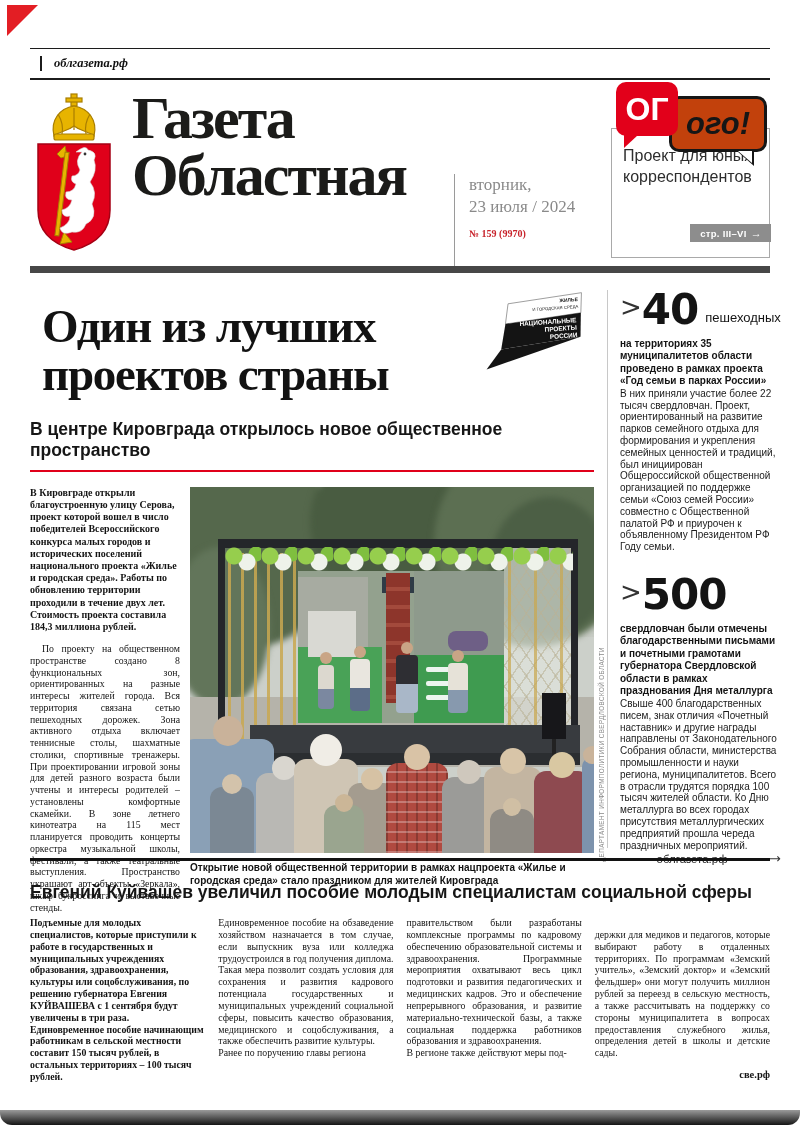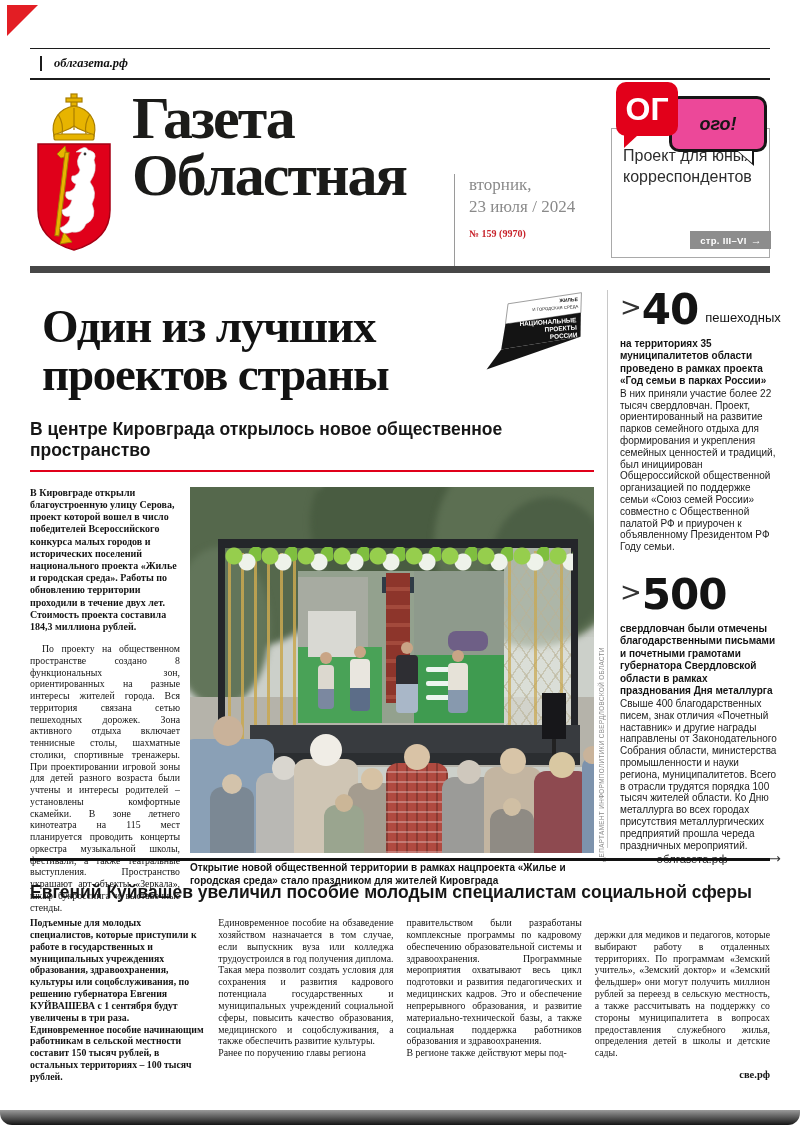--- a/index.html
+++ b/index.html
@@ -26,30 +26,30 @@
               font-weight:700;font-size:60px;line-height:.95;letter-spacing:-2px;color:#1b1b19;}
   .datebox{flex:none;width:142px;margin-left:4px;margin-top:86px;padding-left:14px;height:96px;
            border-left:1px solid #9a9a9a;}
   .weekday,.dateline{font-family:"Liberation Serif",serif;font-size:17px;line-height:1.3;color:#8a8a8a;}
   .issue{margin-top:10px;font-family:"Liberation Serif",serif;font-weight:700;font-size:10px;color:#c8232b;}
 
   
   .ogbox{margin-left:auto;width:160px;height:170px;position:relative;}
   .og-frame{position:absolute;left:0;right:0;top:40px;bottom:0;border:1px solid #a9a9a9;}
   .og-tagline{position:absolute;left:12px;top:58px;width:132px;font-size:16px;line-height:1.3;color:#2d2d2d;}
-  .og-pages{position:absolute;right:-1px;bottom:9px;background:#8d8d8d;color:#fff;
+  .og-pages{position:absolute;right:-1px;bottom:16px;background:#8d8d8d;color:#fff;
             font-weight:700;font-size:9.5px;padding:3px 9px 3px 10px;letter-spacing:.3px;}
   .og-pages .arr{font-size:11px;margin-left:4px;}
   .b-red{position:absolute;left:5px;top:-6px;width:62px;height:54px;background:#e2001a;border-radius:10px;
          display:flex;align-items:center;justify-content:center;color:#fff;font-weight:700;font-size:32px;z-index:3;}
   .b-red::after{content:"";position:absolute;left:8px;bottom:-12px;
          border-left:14px solid #e2001a;border-bottom:13px solid transparent;}
-  .b-white{position:absolute;left:58px;top:8px;width:92px;height:50px;background:#ec4899;border:3.5px solid #161616;
+  .b-white{position:absolute;left:58px;top:8px;width:92px;height:50px;background:#c2410c;border:3.5px solid #161616;
          border-radius:10px;display:flex;align-items:center;justify-content:center;
-         font-style:italic;font-weight:700;font-size:18px;color:#161616;z-index:2;}
+         font-style:italic;font-weight:700;font-size:31px;color:#161616;z-index:2;}
   .b-white::after{content:"";position:absolute;right:12px;bottom:-14px;
          border-right:14px solid #fff;border-bottom:12px solid transparent;}
   .b-white::before{content:"";position:absolute;right:10px;bottom:-17px;
          border-right:17px solid #161616;border-bottom:15px solid transparent;}
 
   .hrule{position:absolute;left:30px;right:30px;top:266px;height:7px;background:#474747;}
 
   
   .main{position:absolute;left:30px;right:30px;top:290px;height:558px;display:flex;}
   .main-left{width:578px;flex:none;box-sizing:border-box;padding-right:13px;border-right:1px solid #c8c8c8;}

